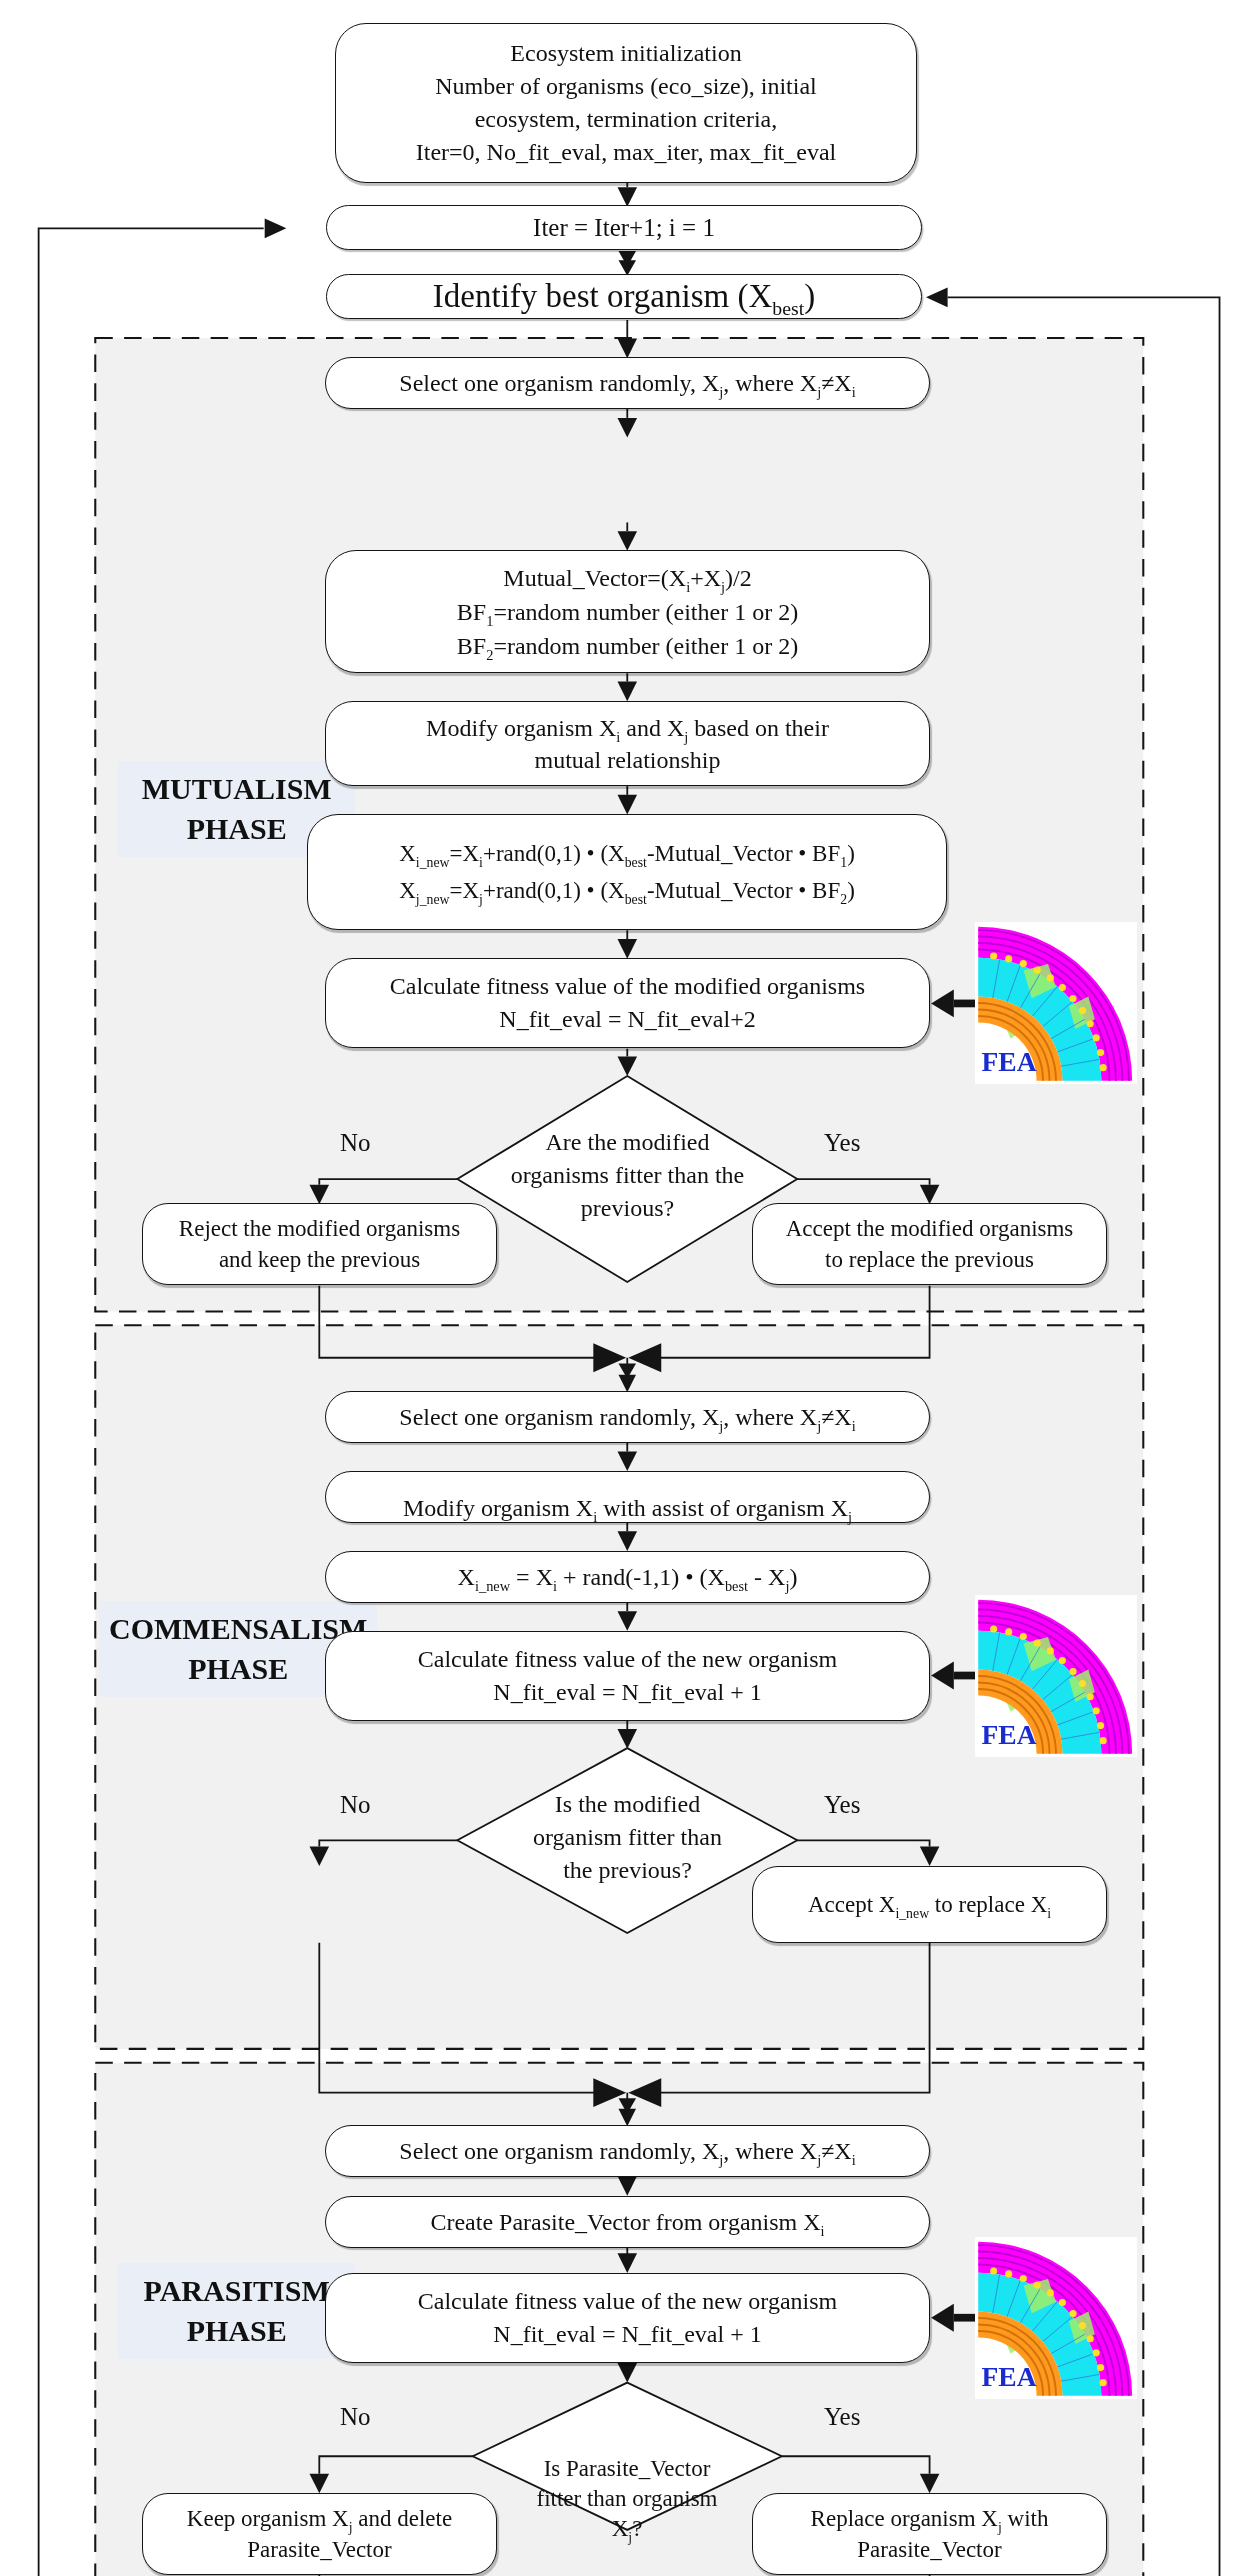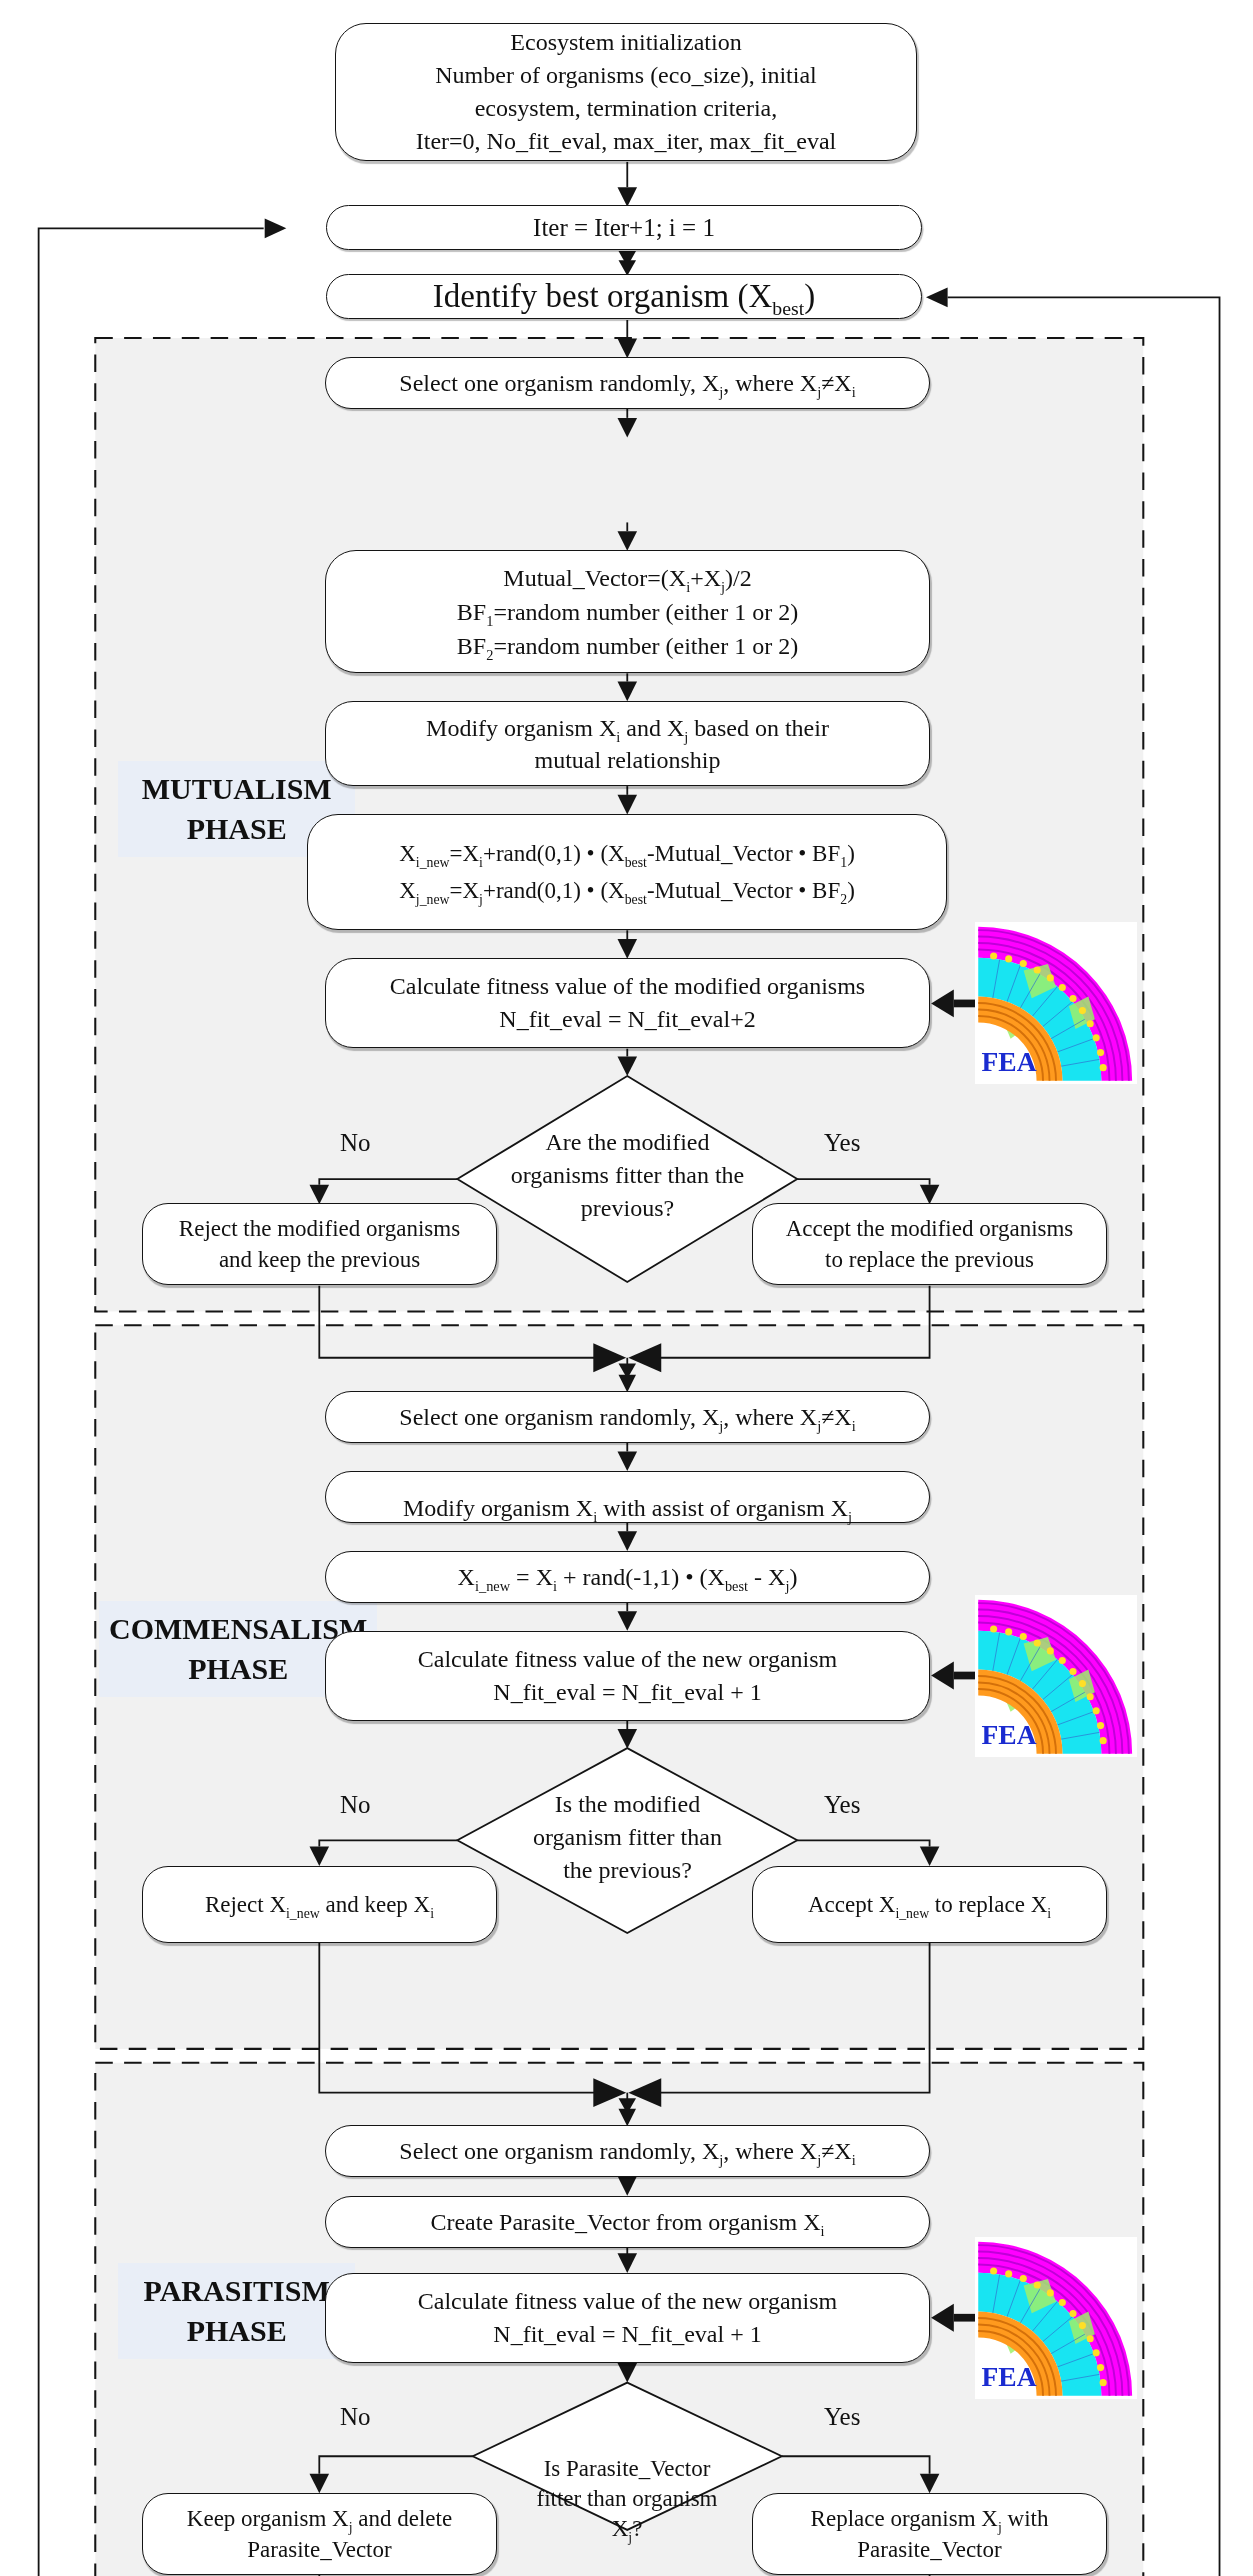--- a/index.html
+++ b/index.html
@@ -136,21 +136,21 @@
   </div>
   <div class="phase-label" style="left:99px;top:1601px;width:268px;">
     <div>COMMENSALISM</div>
     <div>PHASE</div>
   </div>
   <div class="phase-label" style="left:118px;top:2263px;width:227px;">
     <div>PARASITISM</div>
     <div>PHASE</div>
   </div>
 
-  <div class="box" style="left:335px;top:23px;width:582px;height:138px;border-radius:31px;font-size:24px;line-height:33px;">
+  <div class="box" style="left:335px;top:23px;width:582px;height:160px;border-radius:31px;font-size:24px;line-height:33px;">
     <div class="ln">Ecosystem initialization</div>
     <div class="ln">Number of organisms (eco_size), initial</div>
     <div class="ln">ecosystem, termination criteria,</div>
     <div class="ln">Iter=0, No_fit_eval, max_iter, max_fit_eval</div>
   </div>
 
   <div class="box" style="left:326px;top:205px;width:596px;height:45px;border-radius:23px;font-size:25px;">
     <div class="ln">Iter = Iter+1; i = 1</div>
   </div>
 
@@ -192,23 +192,20 @@
   </div>
   <div class="box" style="left:325px;top:1471px;width:605px;height:52px;border-radius:26px;font-size:24px;justify-content:flex-end;">
     <div class="ln">Modify organism X<sub>i</sub> with assist of organism X<sub>j</sub></div>
   </div>
   <div class="box" style="left:325px;top:1551px;width:605px;height:52px;border-radius:26px;font-size:24px;">
     <div class="ln">X<sub>i_new</sub> = X<sub>i</sub> + rand(-1,1) • (X<sub>best</sub> - X<sub>j</sub>)</div>
   </div>
   <div class="box" style="left:325px;top:1631px;width:605px;height:90px;border-radius:28px;font-size:24px;line-height:33px;">
     <div class="ln">Calculate fitness value of the new organism</div>
     <div class="ln">N_fit_eval = N_fit_eval + 1</div>
-  </div>
-  <div class="box" style="left:142px;top:1866px;width:355px;height:77px;border-radius:26px;font-size:23px;">
-    <div class="ln">Reject X<sub>i_new</sub> and keep X<sub>i</sub></div>
   </div>
   <div class="box" style="left:752px;top:1866px;width:355px;height:77px;border-radius:26px;font-size:23px;">
     <div class="ln">Accept X<sub>i_new</sub> to replace X<sub>i</sub></div>
   </div>
 
   <div class="box" style="left:325px;top:2125px;width:605px;height:52px;border-radius:26px;font-size:24px;">
     <div class="ln">Select one organism randomly, X<sub>j</sub>, where X<sub>j</sub>≠X<sub>i</sub></div>
   </div>
   <div class="box" style="left:325px;top:2196px;width:605px;height:52px;border-radius:26px;font-size:24px;">
     <div class="ln">Create Parasite_Vector from organism X<sub>i</sub></div>

